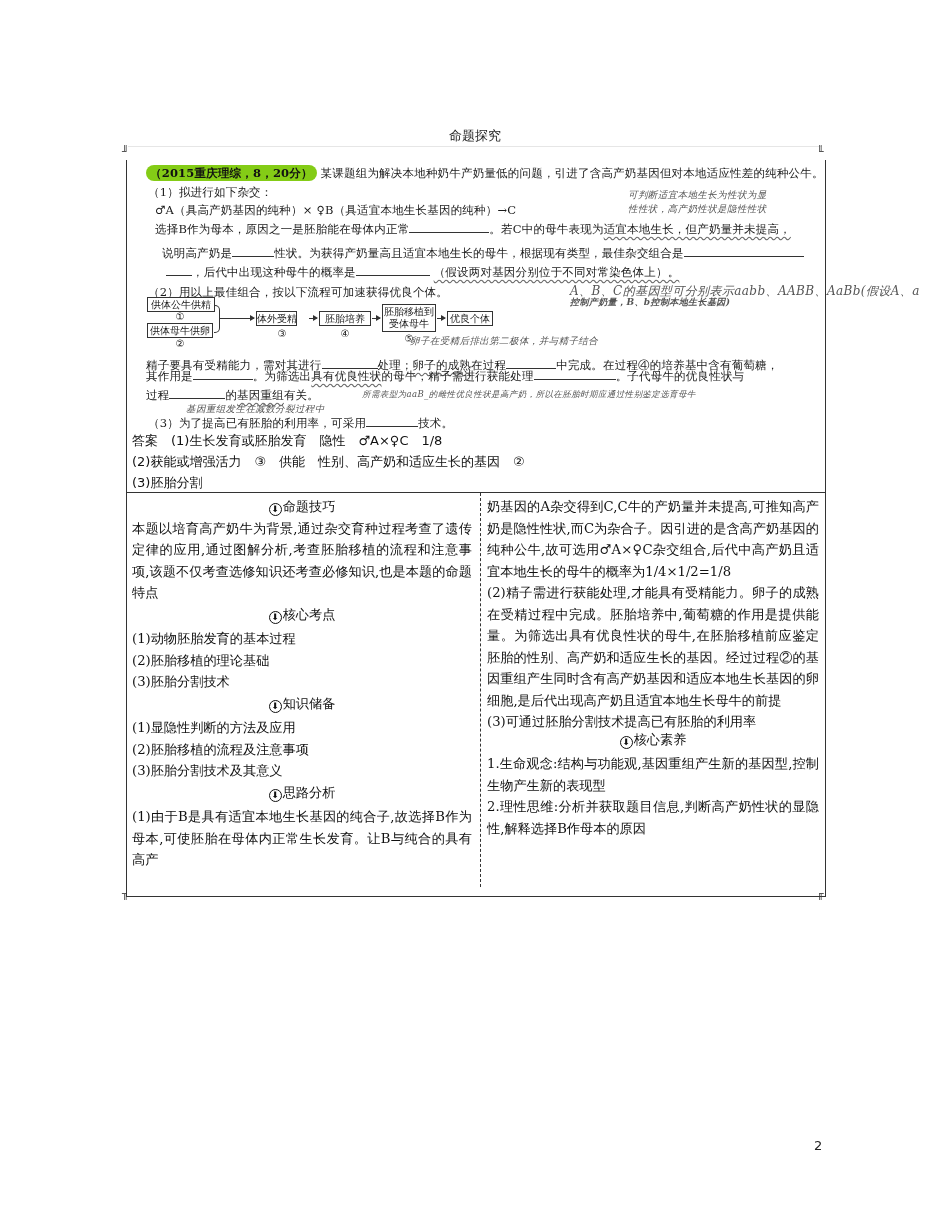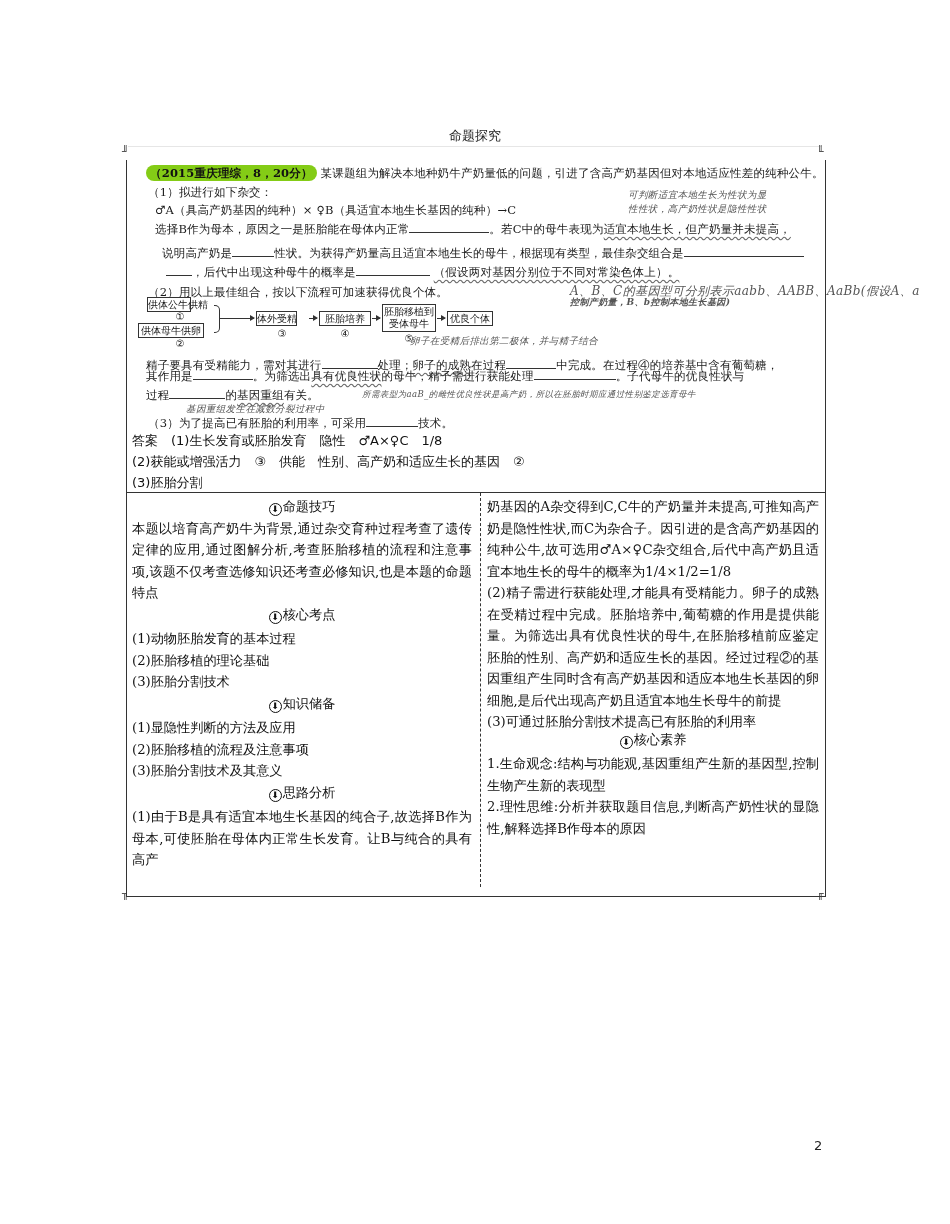--- a/index.html
+++ b/index.html
@@ -54,23 +54,23 @@
     <span>选择B作为母本，原因之一是胚胎能在母体内正常</span><span class="blank" style="width:80px"></span><span>。若C中的母牛表现为</span><span class="wavy">适宜本地生长，但产奶量并未提高，</span>
   </div>
   <div class="q-line" style="left:36px;top:101px;">
     <span class="blank" style="width:26px"></span><span>，后代中出现这种母牛的概率是</span><span class="blank" style="width:74px"></span>&nbsp;<span class="wavy">（假设两对基因分别位于不同对常染色体上）。</span>
   </div>
   <div class="q-line" style="left:32px;top:82px;">
     <span>说明高产奶是</span><span class="blank" style="width:42px"></span><span>性状。为获得产奶量高且适宜本地生长的母牛，根据现有类型，最佳杂交组合是</span><span class="blank" style="width:120px"></span>
   </div>
   <div class="q-line" style="left:18px;top:122px;">（2）用以上最佳组合，按以下流程可加速获得优良个体。</div>
 
-  <div class="flow-box" style="left:17px;top:134px;width:44px;height:15px;">供体公牛供精</div>
+  <div class="flow-box" style="left:17px;top:134px;width:68px;height:15px;">供体公牛供精</div>
   <div class="flow-num" style="left:17px;top:148px;width:66px;">①</div>
-  <div class="flow-box" style="left:8px;top:160px;width:66px;height:15px;">供体母牛供卵</div>
+  <div class="flow-box" style="left:17px;top:160px;width:66px;height:15px;">供体母牛供卵</div>
   <div class="flow-num" style="left:17px;top:175px;width:66px;">②</div>
   <div style="position:absolute;left:84px;top:142px;width:5px;height:26px;border-right:1px solid #333;border-top:1px solid #333;border-bottom:1px solid #333;border-radius:0 5px 5px 0;"></div>
   <div class="arrow" style="left:90px;top:155px;width:34px;"></div>
   <div class="flow-box" style="left:126px;top:148px;width:41px;height:15px;">体外受精</div>
   <div class="flow-num" style="left:126px;top:165px;width:52px;">③</div>
   <div class="arrow" style="left:179px;top:155px;width:8px;"></div>
   <div class="flow-box" style="left:189px;top:148px;width:52px;height:15px;">胚胎培养</div>
   <div class="flow-num" style="left:189px;top:165px;width:52px;">④</div>
   <div class="arrow" style="left:242px;top:155px;width:8px;"></div>
   <div class="flow-box" style="left:252px;top:141px;width:54px;height:28px;line-height:12px;padding-top:1px;">

